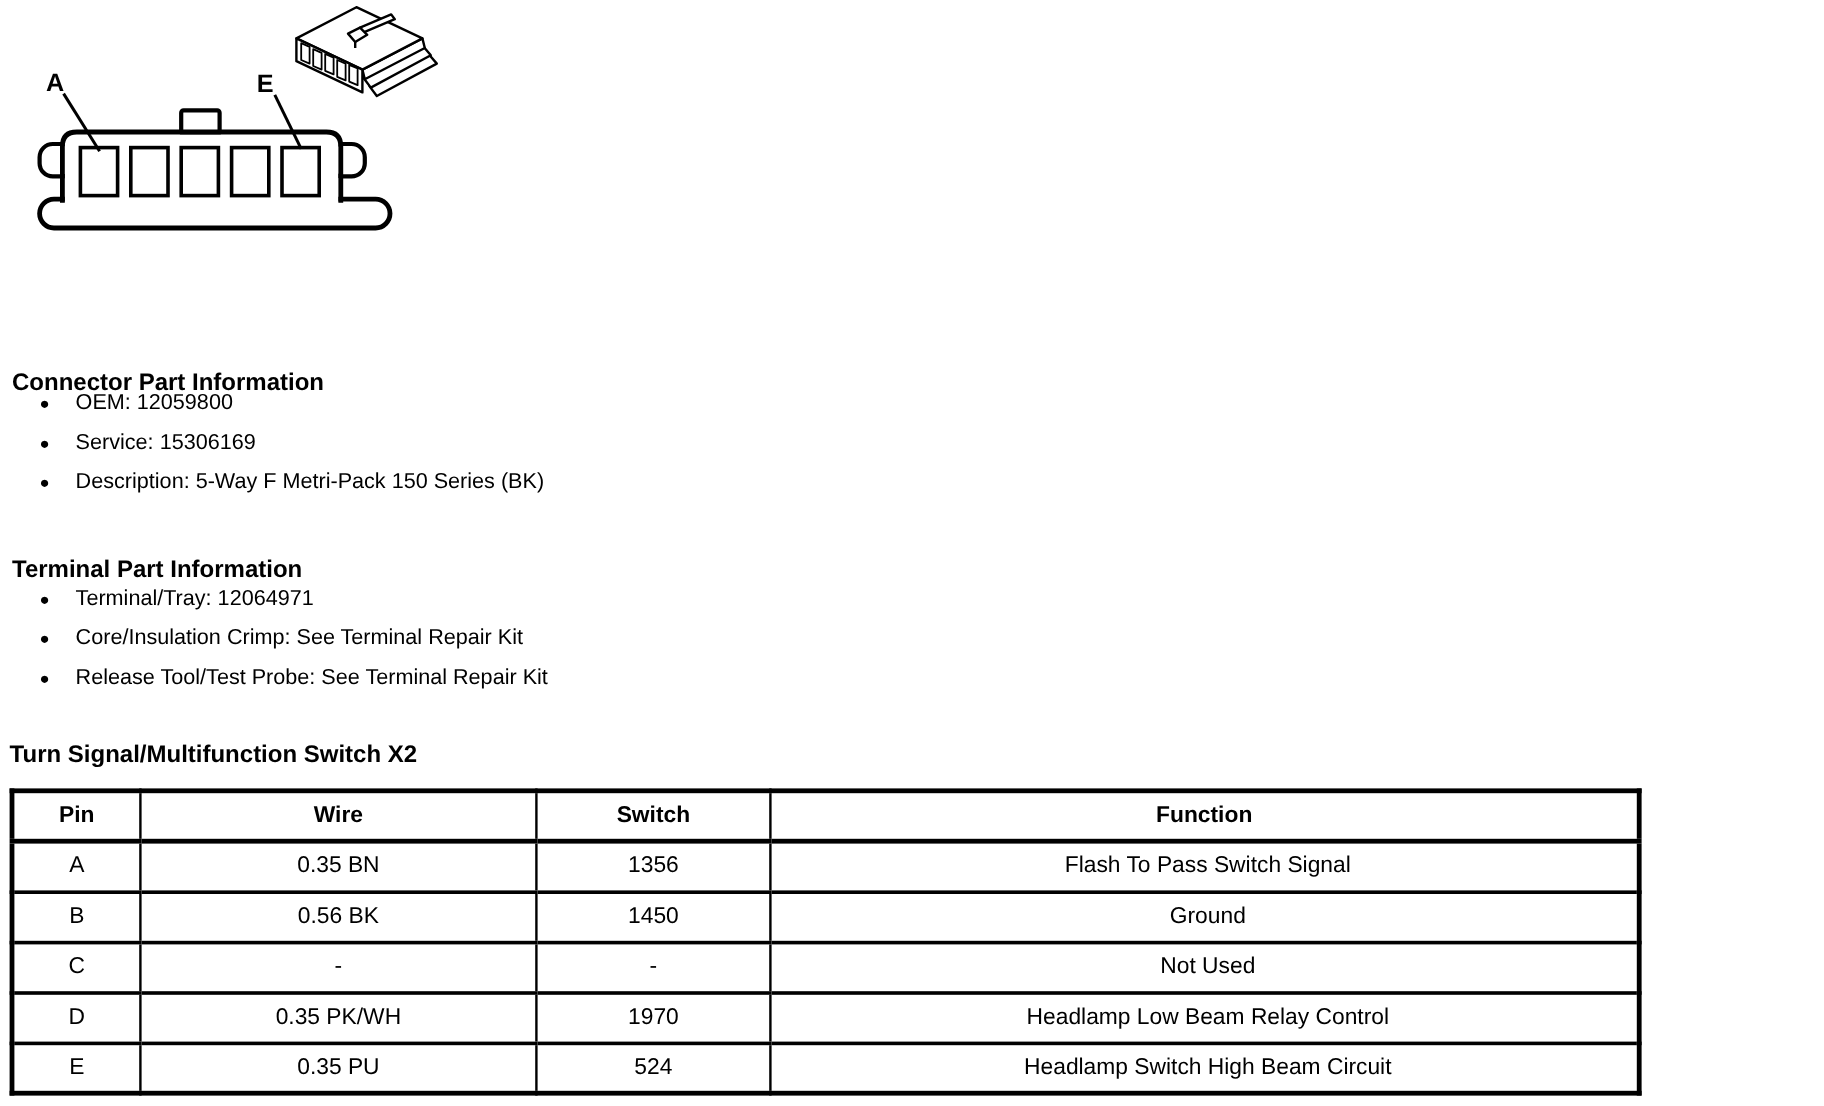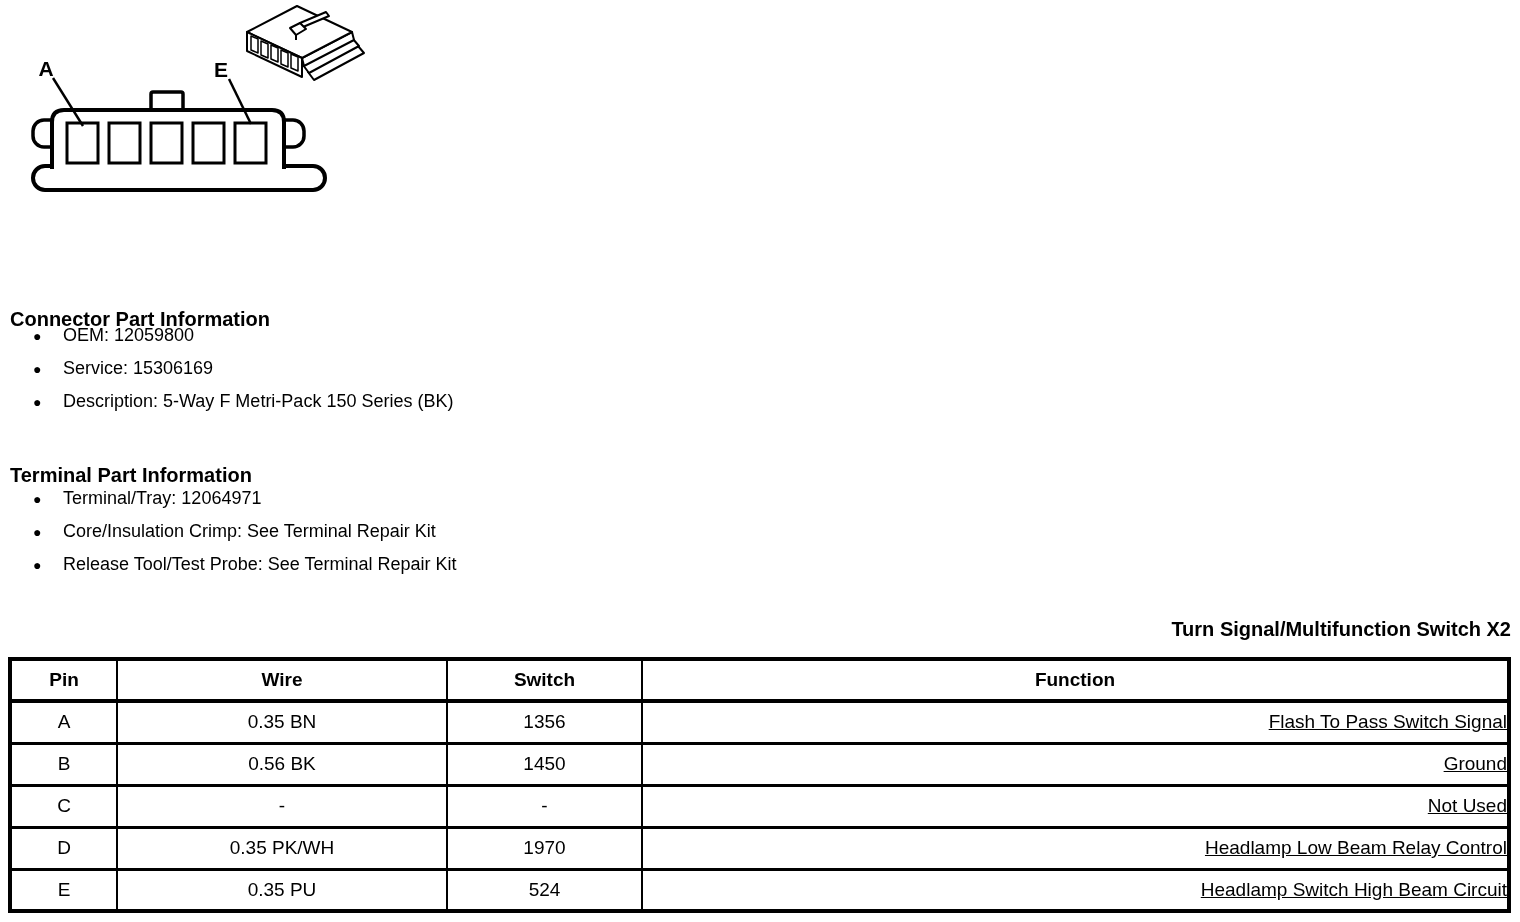--- a/index.html
+++ b/index.html
@@ -38,44 +38,44 @@
   }
   .bullet-marker {
     font-size: 14px; line-height: 1;
     width: 12px; margin-right: 18px;
     flex: 0 0 auto;
   }
 
   
   .table-title {
     position: absolute; top: 618px; left: 8px; width: 1503px;
-    text-align: right;
+    text-align: left;
     font-size: 20px; font-weight: bold;
   }
   table.pinout {
     position: absolute; top: 657px; left: 8px;
-    width: 1503px;
+    width: 1360px;
     border-collapse: collapse;
     table-layout: fixed;
     font-size: 19px;
     border: 4px solid #000;
   }
   .pinout th, .pinout td {
     border: 2px solid #000;
     height: 42px;
     text-align: center;
     vertical-align: middle;
     padding: 0;
     overflow: hidden;
     white-space: nowrap;
   }
   .pinout thead th { border-bottom: 4px solid #000; font-weight: bold; }
   .pinout tbody td { border-top: 3px solid #000; }
   .pinout td.cell-function, .pinout th.col-function-pad { }
-  .pinout td.cell-function { text-align: right; padding-left: 6px; text-decoration: underline; }
+  .pinout td.cell-function { text-align: center; padding-left: 6px; }
   .col-pin     { width: 107px; }
   .col-wire    { width: 330px; }
   .col-circuit { width: 195px; }
 </style>
 </head>
 <body>
 
 <svg class="figure-svg" width="390" height="210" viewBox="0 0 390 210">
 
   <g stroke="#000" fill="#ffffff" stroke-width="4">

